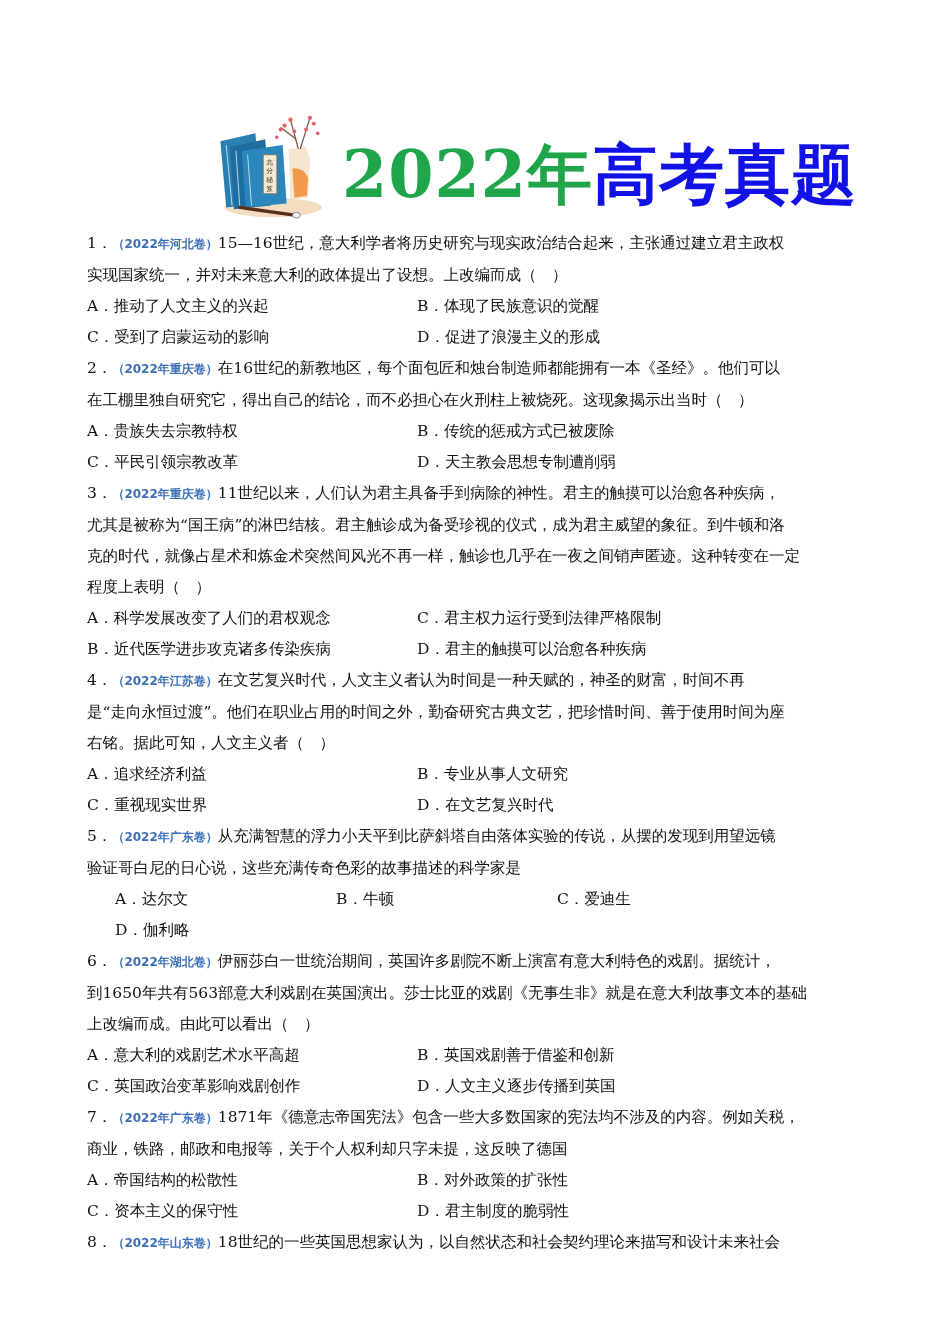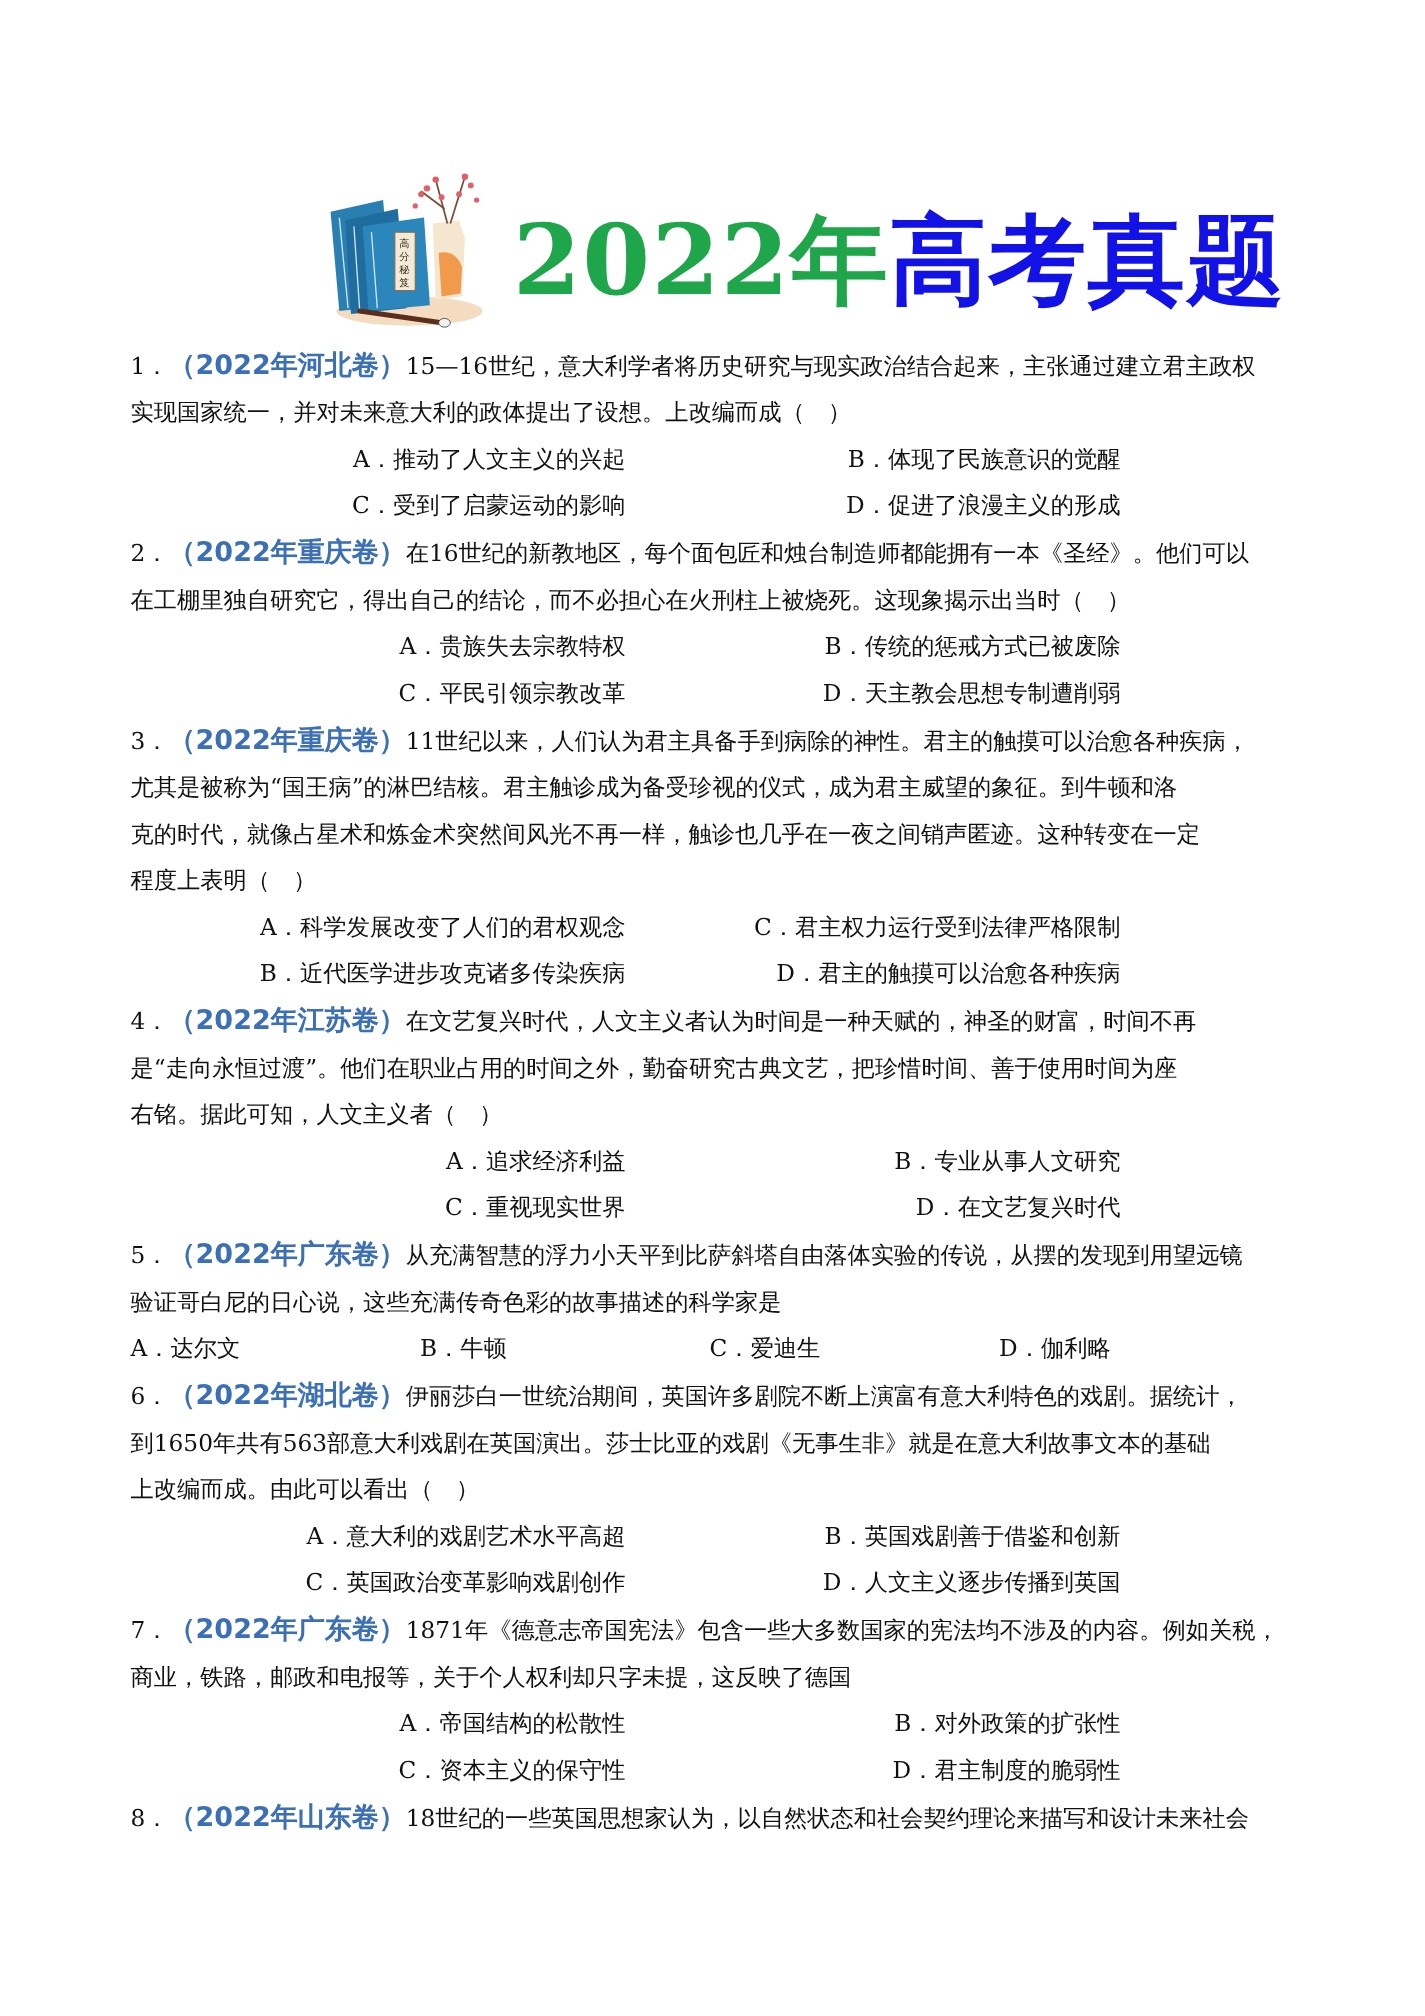--- a/index.html
+++ b/index.html
@@ -14,25 +14,25 @@
     .logo { position: absolute; left: 0; top: 0; width: 118px; height: 112px; }
     .title {
       position: absolute; left: 130px; top: 34px; font-size: 65px; font-weight: bold;
       letter-spacing: 1px; white-space: nowrap; line-height: 60px;
       font-family: "DejaVu Serif", "Liberation Serif", serif;
     }
     .title .year { color: #1fa64a; }
     .title .main { color: #1212e6; }
     .content { position: absolute; left: 87px; top: 228px; width: 780px; font-size: 15.5px; }
     .q-line { line-height: 31px; white-space: nowrap; }
-    .src { color: #3b6fb6; font-weight: bold; font-family: "DejaVu Sans", "Liberation Sans", sans-serif; font-size: 18px; }
+    .src { color: #3b6fb6; font-weight: bold; font-family: "DejaVu Sans", "Liberation Sans", sans-serif; font-size: 12px; }
     .opts { display: flex; flex-wrap: wrap; }
     .opt { line-height: 31px; white-space: nowrap; }
-    .opts.two .opt { width: 330px; text-align: right; }
-    .opts.four .opt { width: 193px; }
+    .opts.two .opt { width: 330px; }
+    .opts.four .opt { width: 193px; margin-left: 28px; }
   </style>
 </head>
 <body>
 
 <div class="header">
   <svg class="logo" viewBox="0 0 120 115" xmlns="http://www.w3.org/2000/svg">
     <ellipse cx="62" cy="100" rx="50" ry="10" fill="#f3dcc0"></ellipse>
     <path d="M78 40 L96 38 L100 50 L98 90 L80 92 Z" fill="#f5e6cf"></path>
     <path d="M82 60 Q94 58 98 70 L97 88 L84 90 Z" fill="#f19a4b"></path>
     <g stroke="#7a4b3a" stroke-width="1.2" fill="none">

